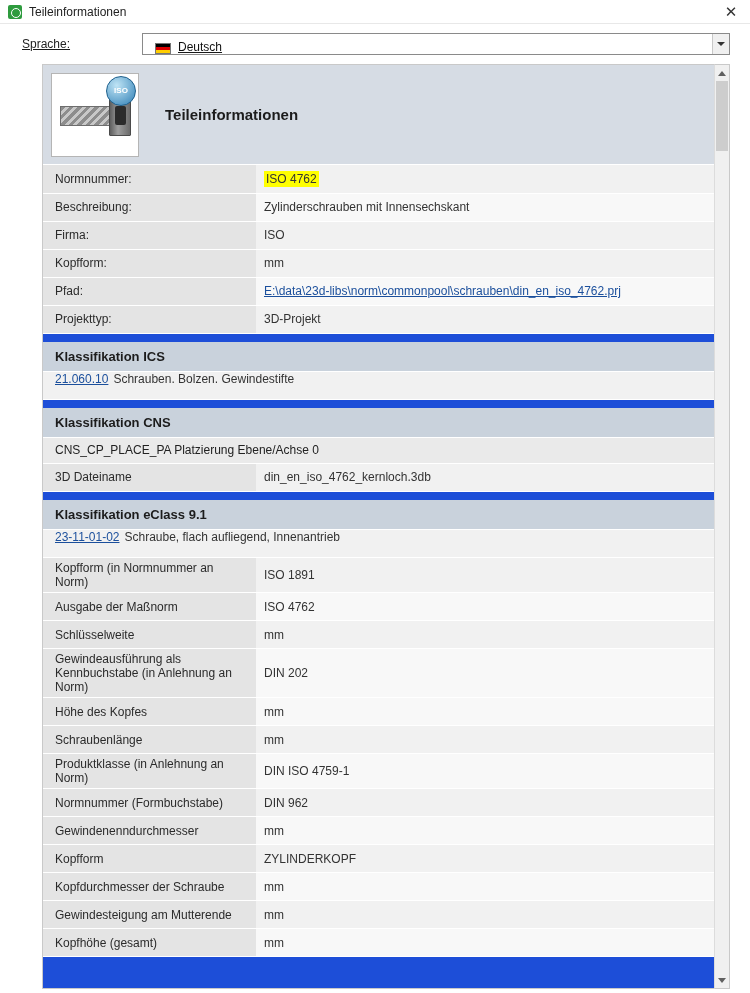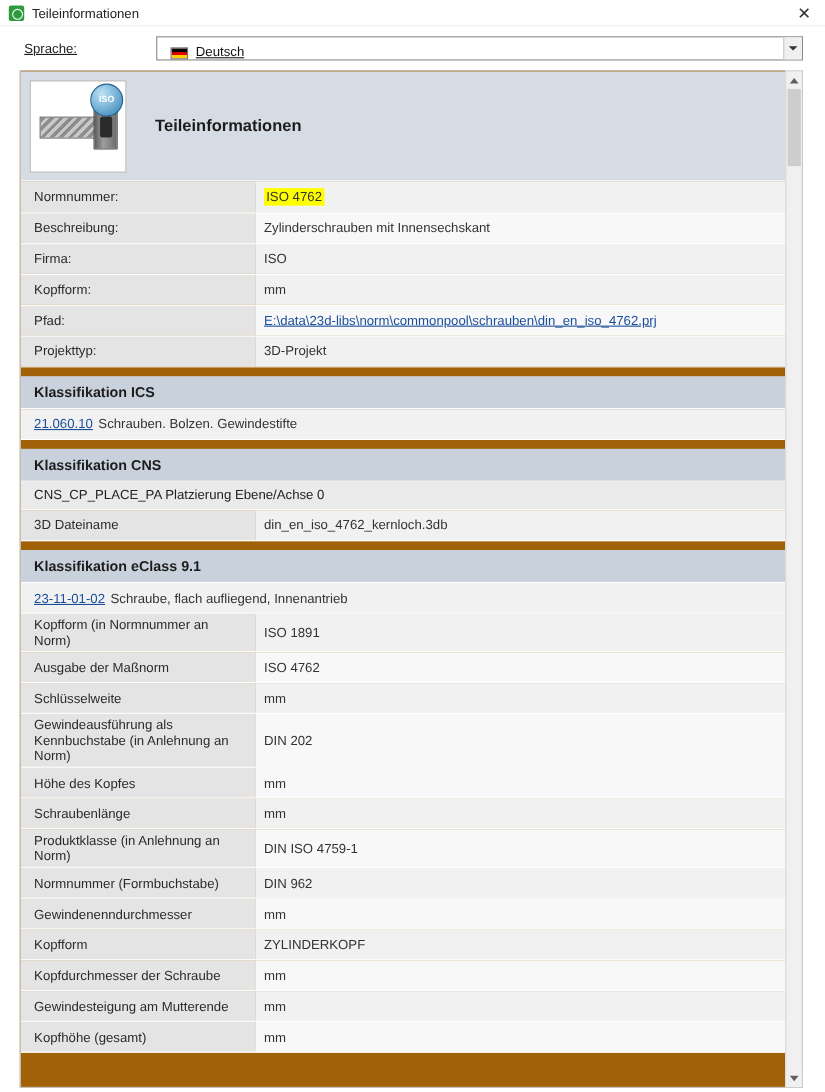--- a/index.html
+++ b/index.html
@@ -107,21 +107,22 @@
     margin: 0 20px 0 18px;
     height: 925px;
     position: relative;
     display: flex;
   }
   .content {
     flex: 1 1 auto;
     overflow: hidden;
     border: 1px solid #c9c9c9;
     border-right: none;
-    background: #a16207;
+    background: #1d4ed8;
+    margin-left: 24px;
   }
   
   .scrollbar {
     width: 16px;
     background: #f0f0f0;
     border: 1px solid #c9c9c9;
     border-left: 1px solid #dcdcdc;
     position: relative;
     flex: 0 0 auto;
   }
@@ -250,21 +251,20 @@
     font-size: 13px;
     font-weight: bold;
     color: #1c1c1c;
     margin-top: 8px;
     border-bottom: 1px solid #ffffff;
   }
   .row-single {
     background: #f1f1f1;
     height: 28px;
     display: flex;
-    align-items: center;
     padding-left: 12px;
     font-size: 12px;
     color: #333;
     border-bottom: 1px solid #ffffff;
   }
   .row-single .link { margin-right: 5px; }
   .row-head {
     background: #eaeaea;
     height: 26px;
     display: flex;

